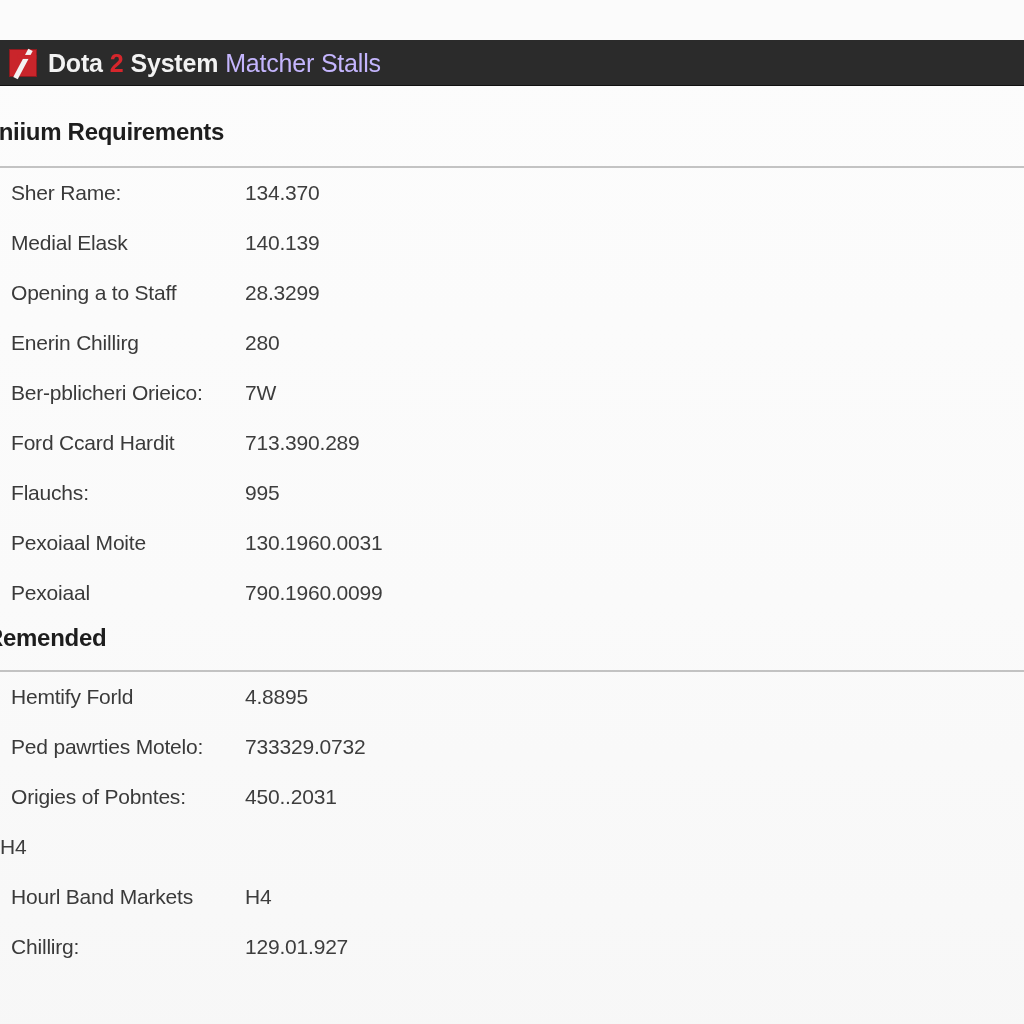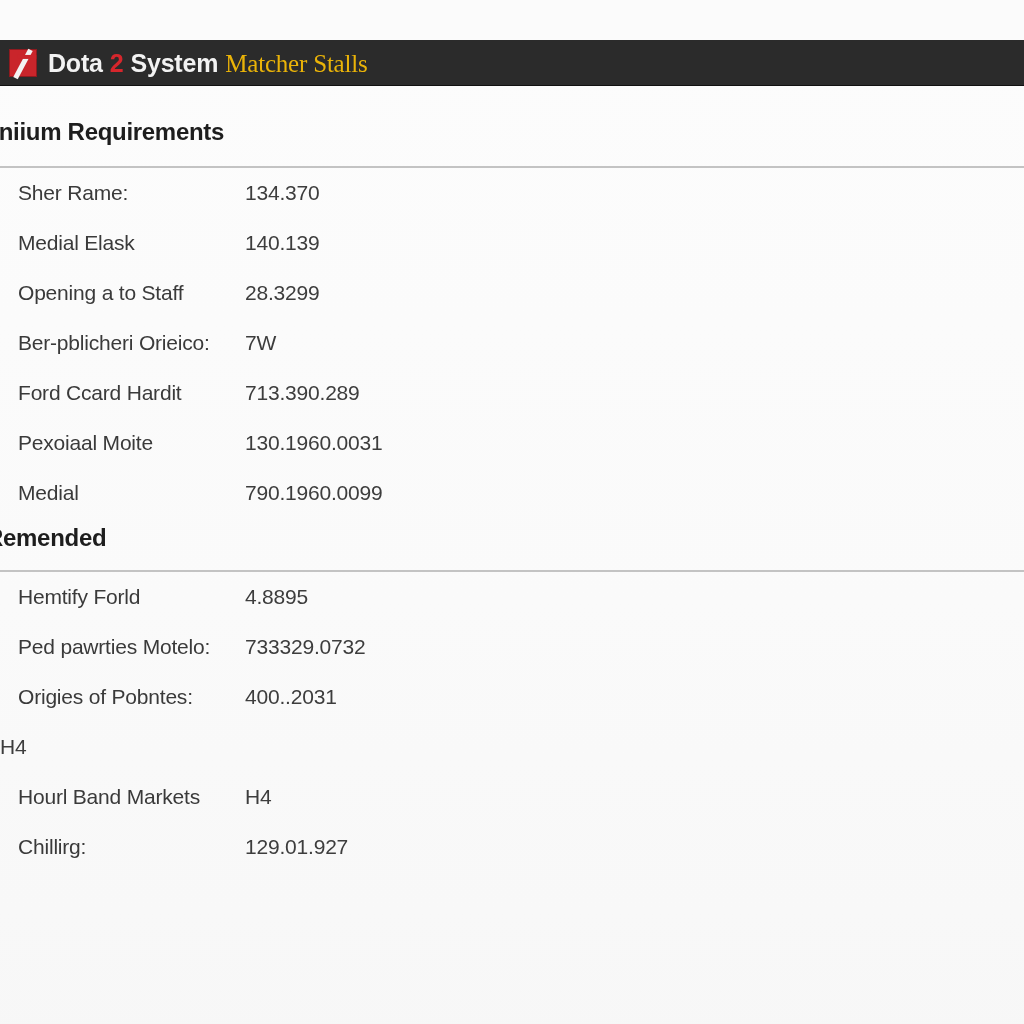--- a/index.html
+++ b/index.html
@@ -52,21 +52,21 @@
   .title {
     font-size:25px;
     color:#f2f2f2;
     letter-spacing:-0.2px;
     white-space:nowrap;
     line-height:1;
     display:flex; align-items:baseline; gap:7px;
   }
   .t-bold   { font-weight:bold; }
   .t-red    { font-weight:bold; color:#d6262c; }
-  .t-normal { font-weight:normal; color:#eab308;font-family:Liberation Serif, serif; }
+  .t-normal { font-weight:normal; color:#c4b5fd; }
 
   
   .content { position:absolute; left:0; top:46px; width:1024px; }
 
   .section-title {
     font-size:24px;
     font-weight:bold;
     color:#1d1d1d;
     letter-spacing:-0.3px;
     white-space:nowrap;
@@ -80,21 +80,21 @@
   }
 
   .rows { width:1024px; }
   .row {
     height:50px;
     display:flex; align-items:center;
     white-space:nowrap;
   }
   .row .label {
     width:245px;
-    padding-left:18px;
+    padding-left:11px;
     font-size:21px;
     color:#3a3a3a;
     letter-spacing:-0.2px;
     overflow:visible;
   }
   .row .value {
     font-size:21px;
     color:#3d3d3d;
     letter-spacing:-0.2px;
     text-align:center;
@@ -135,33 +135,41 @@
         </div>
         <div class="row">
           <span class="label">Medial Elask</span>
           <span class="value">140.139</span>
         </div>
         <div class="row">
           <span class="label">Opening a to Staff</span>
           <span class="value">28.3299</span>
         </div>
         <div class="row">
+          <span class="label">Enerin Chillirg</span>
+          <span class="value">280</span>
+        </div>
+        <div class="row">
           <span class="label">Ber-pblicheri Orieico:</span>
           <span class="value">7W</span>
         </div>
         <div class="row">
           <span class="label">Ford Ccard Hardit</span>
           <span class="value">713.390.289</span>
         </div>
         <div class="row">
+          <span class="label">Flauchs:</span>
+          <span class="value">995</span>
+        </div>
+        <div class="row">
           <span class="label">Pexoiaal Moite</span>
           <span class="value">130.1960.0031</span>
         </div>
         <div class="row">
-          <span class="label">Medial</span>
+          <span class="label">Pexoiaal</span>
           <span class="value">790.1960.0099</span>
         </div>
       </div>
     </div>
 
     <div>
       <div style="height:6px"></div>
       <div class="section-title clipped">Remended</div>
       <div style="height:18px"></div>
       <div class="divider"></div>
@@ -170,21 +178,21 @@
         <div class="row">
           <span class="label">Hemtify Forld</span>
           <span class="value">4.8895</span>
         </div>
         <div class="row">
           <span class="label">Ped pawrties Motelo:</span>
           <span class="value">733329.0732</span>
         </div>
         <div class="row">
           <span class="label">Origies of Pobntes:</span>
-          <span class="value">400..2031</span>
+          <span class="value">450..2031</span>
         </div>
         <div class="row">
           <span class="value">H4</span>
         </div>
         <div class="row">
           <span class="label">Hourl Band Markets</span>
           <span class="value">H4</span>
         </div>
         <div class="row">
           <span class="label">Chillirg:</span>

